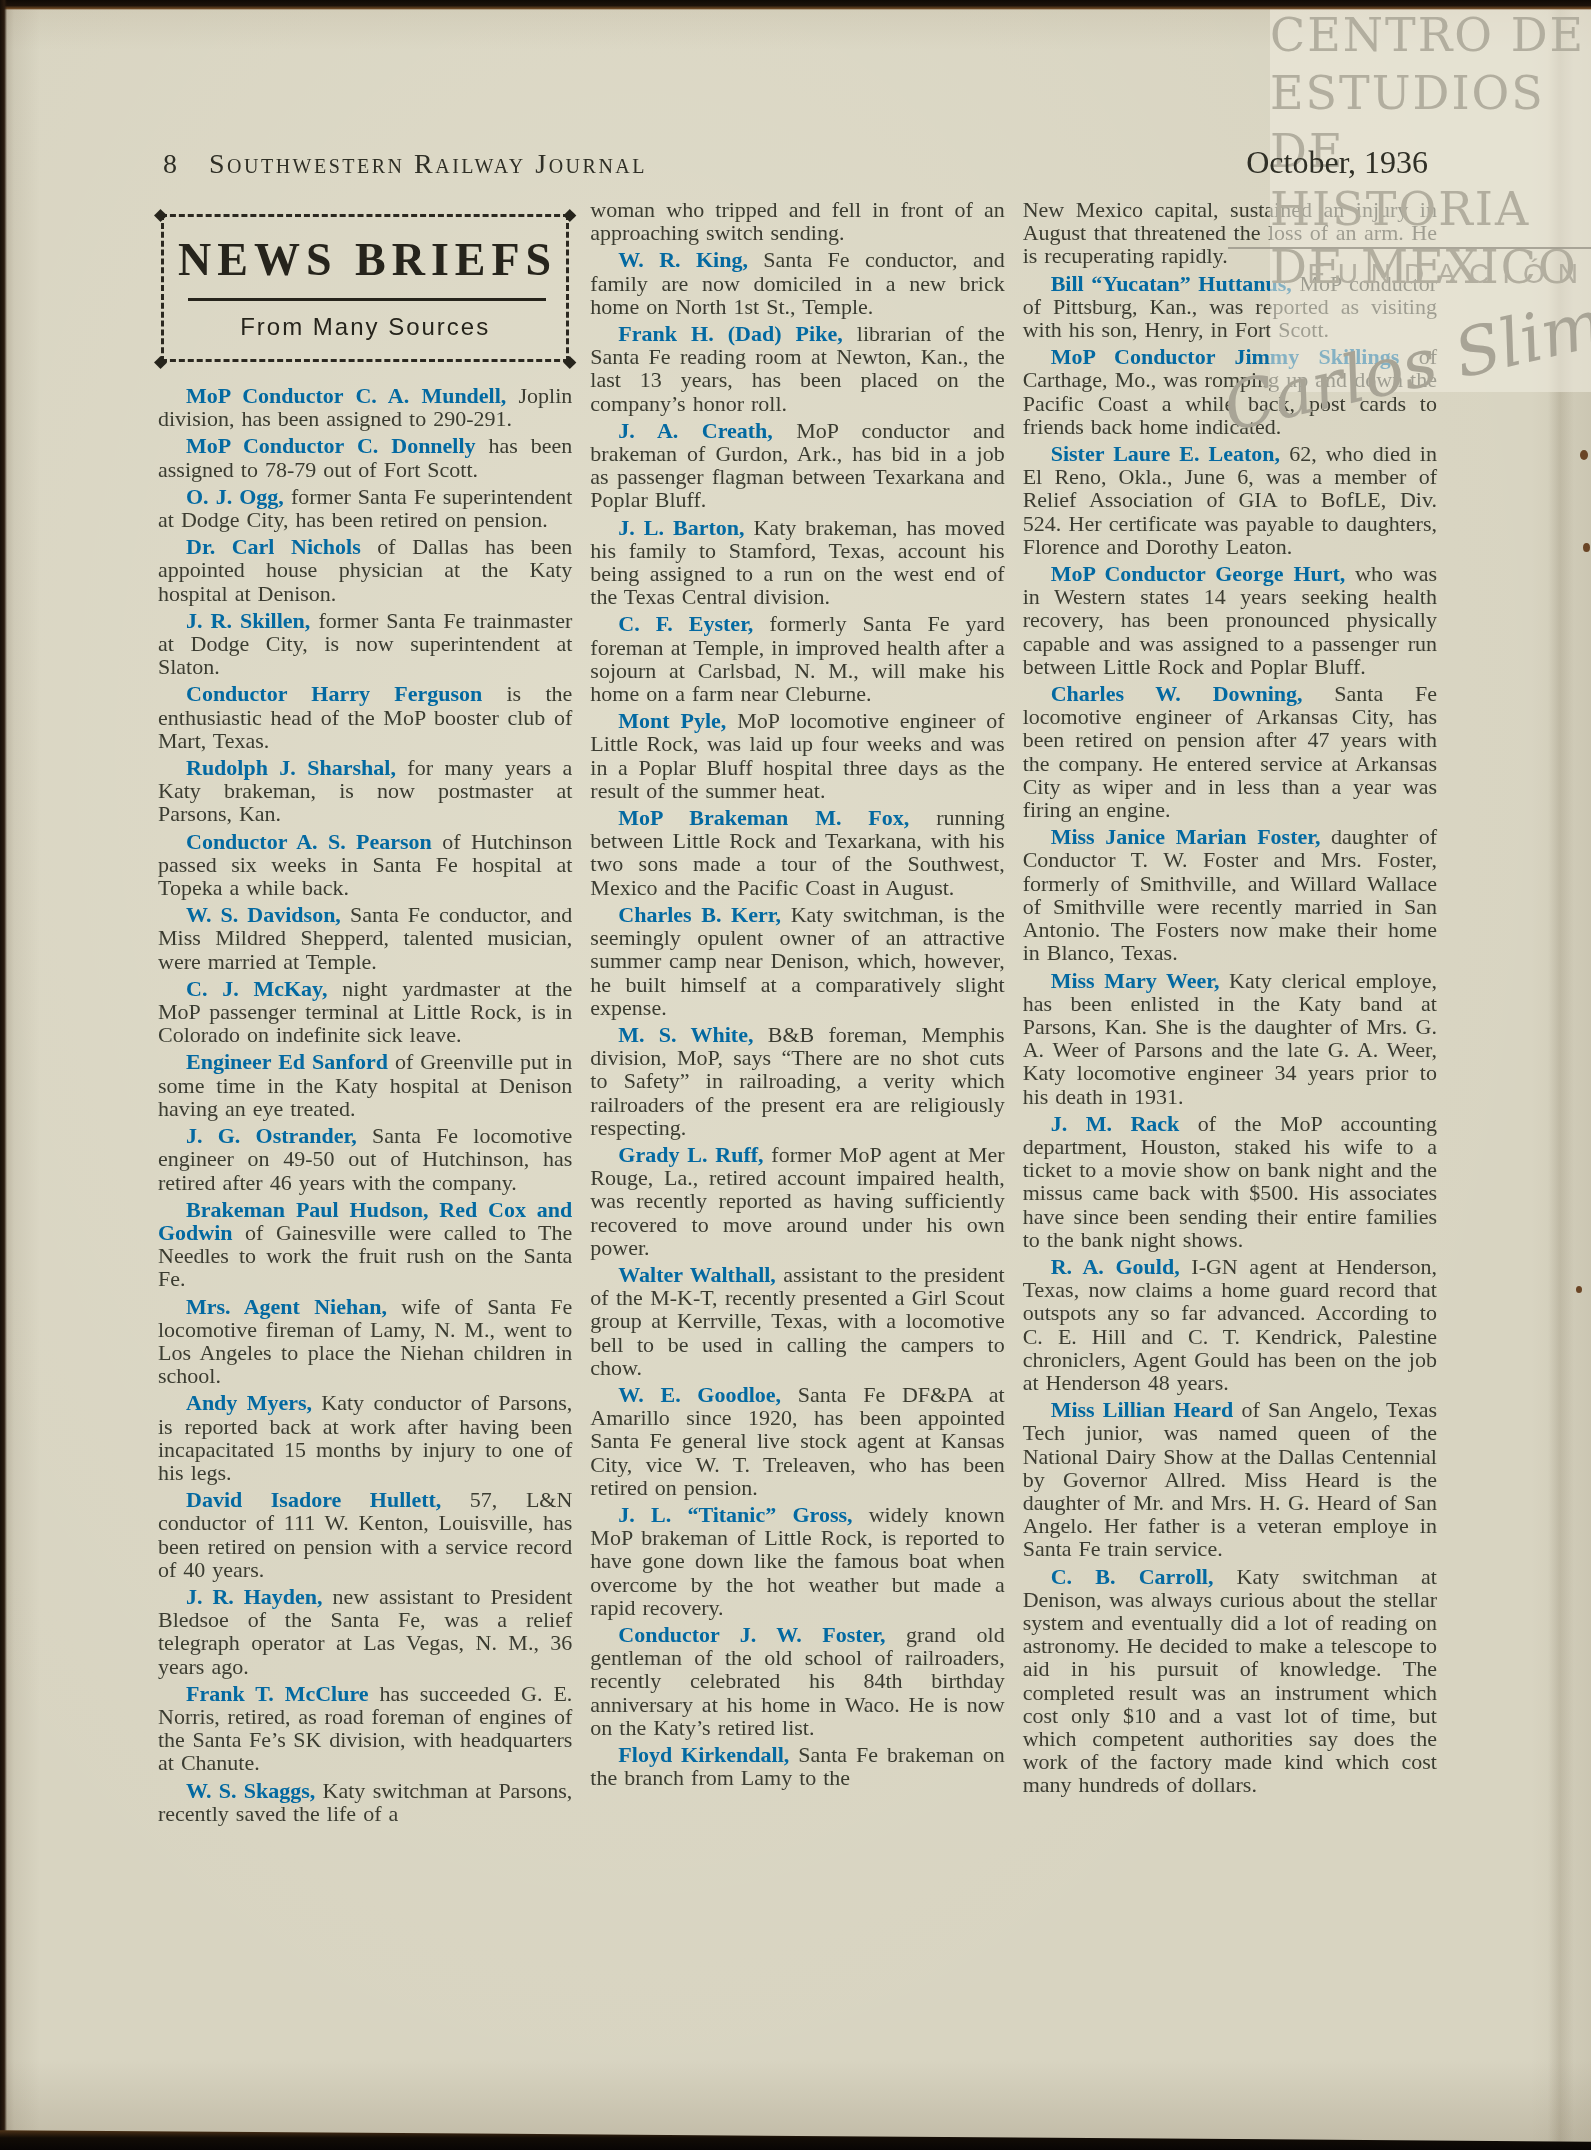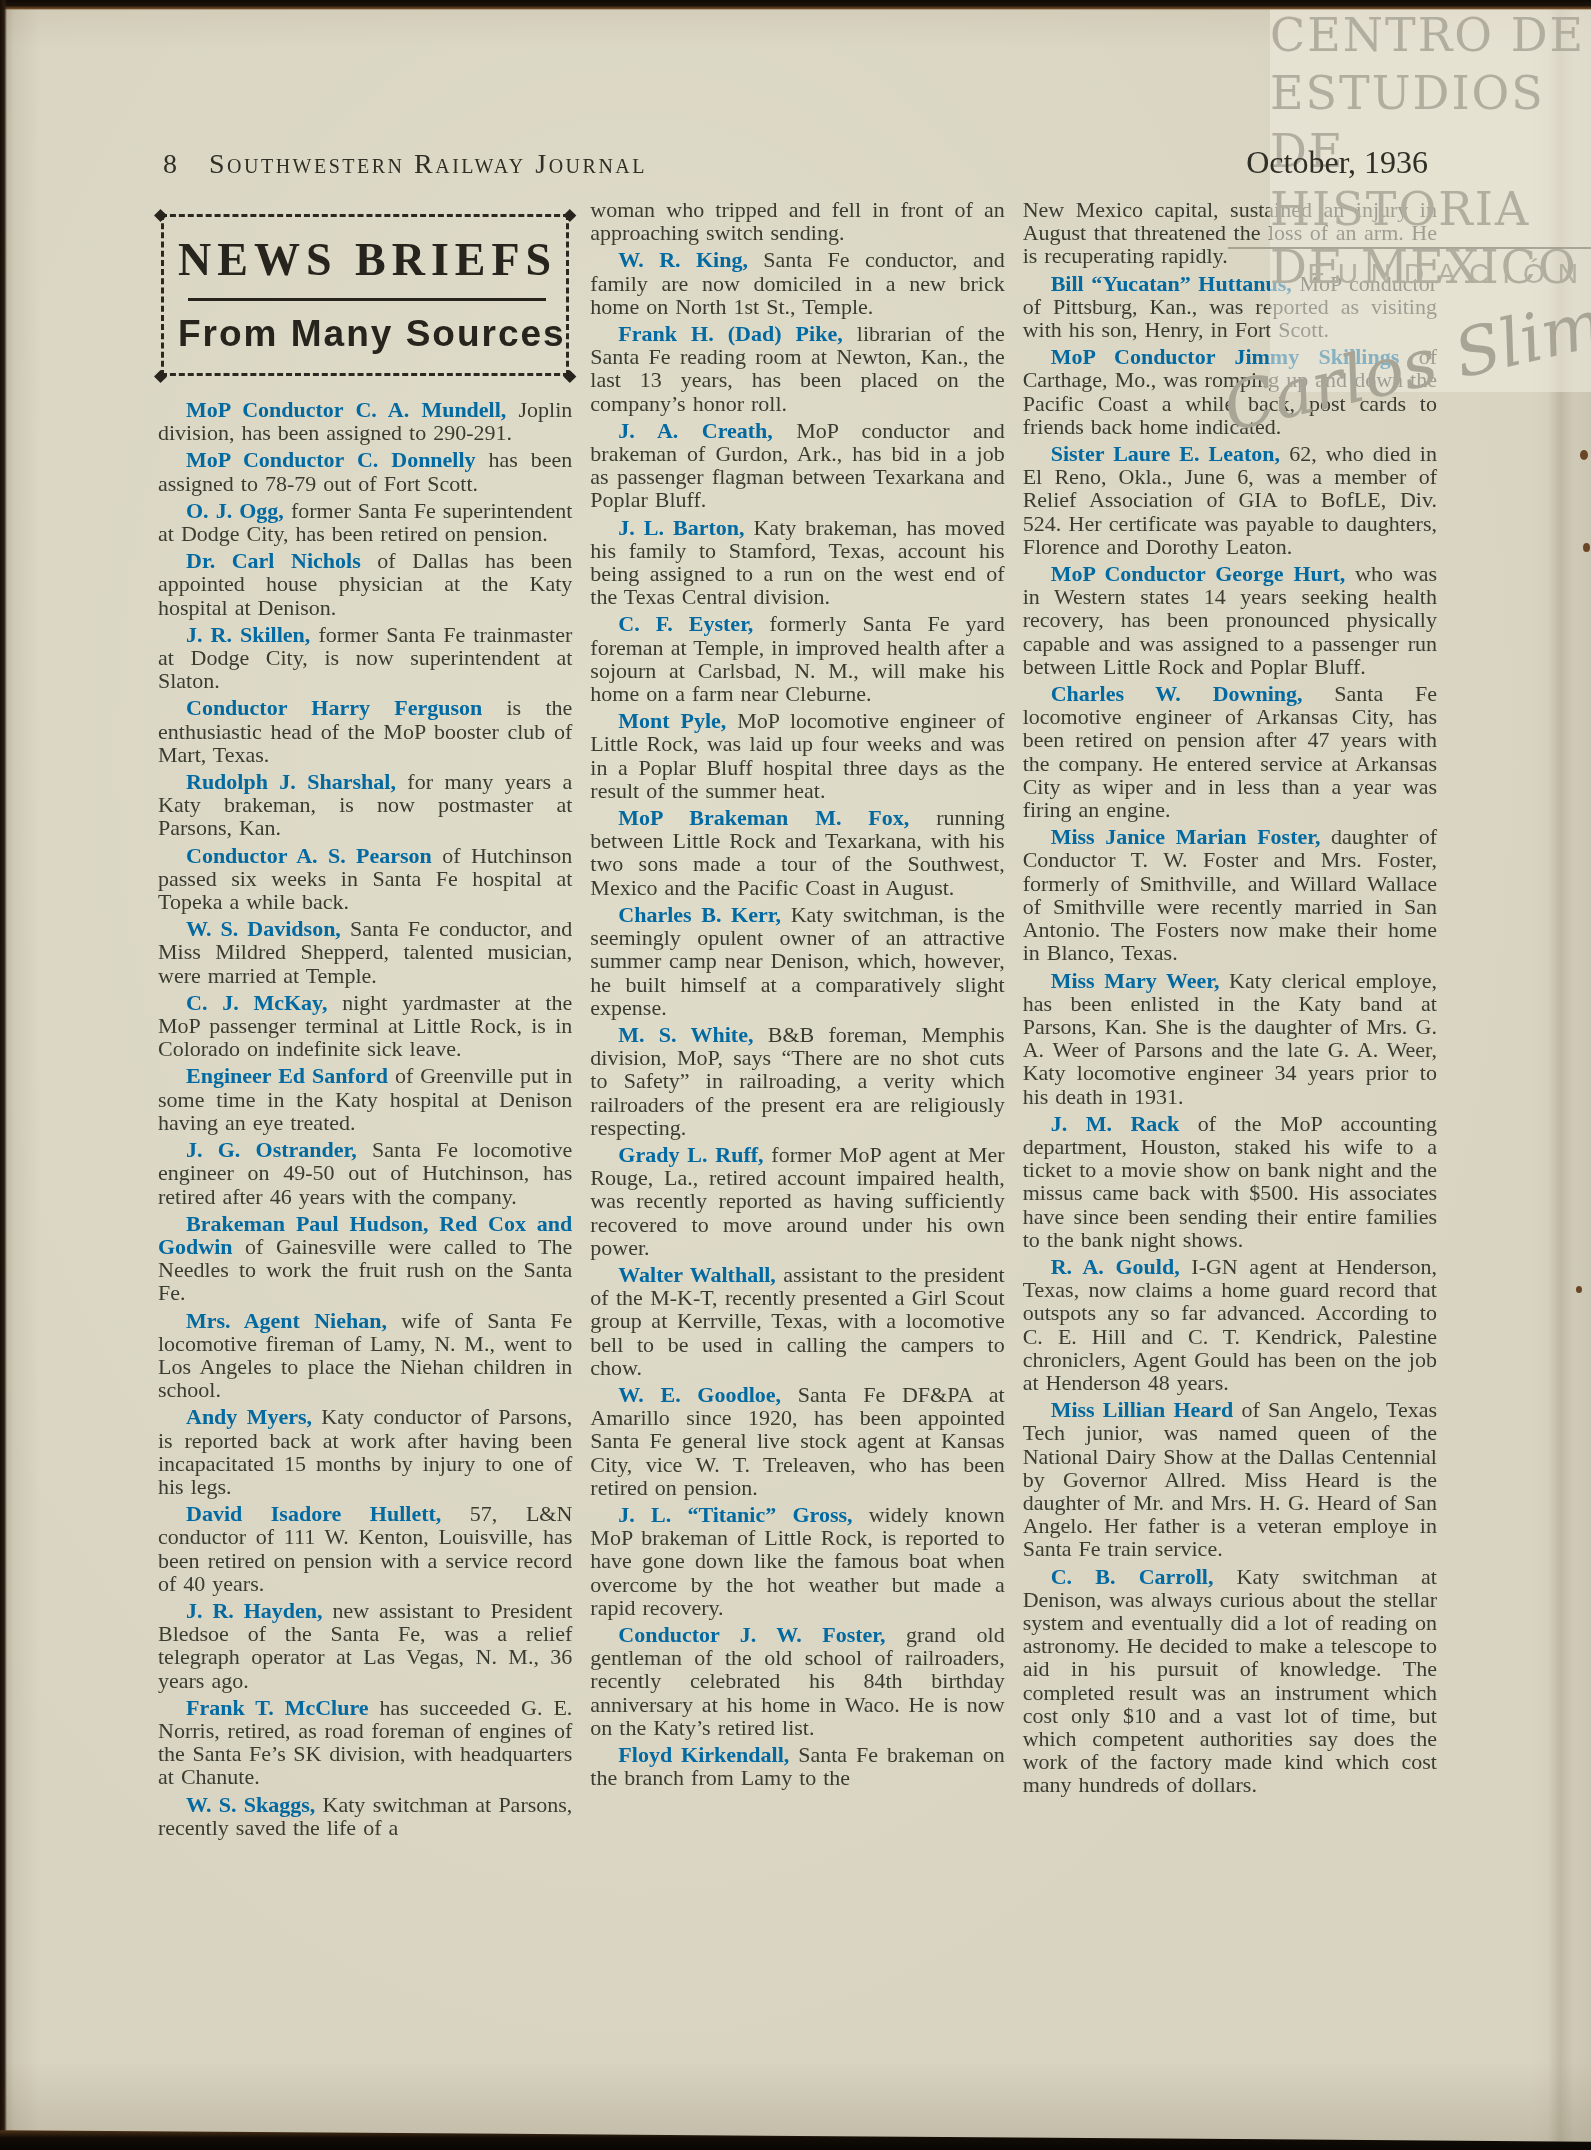--- a/index.html
+++ b/index.html
@@ -61,21 +61,21 @@
   .para.cont{text-indent:0;}
 
   
   .news-box{position:relative;margin:16px 3px 22px 3px;border:3px dashed #2b2820;
     padding:16px 14px 18px;text-align:center;color:#26241c;}
   .news-box .corner{position:absolute;font-size:17px;line-height:1;color:#26241c;}
   .c-tl{top:-11px;left:-10px;} .c-tr{top:-11px;right:-10px;}
   .c-bl{bottom:-11px;left:-10px;} .c-br{bottom:-11px;right:-10px;}
   .nb-title{font-size:46px;font-weight:700;letter-spacing:6px;white-space:nowrap;}
   .nb-rule{height:3px;background:#26241c;margin:12px 6px 12px 10px;}
-  .nb-sub{font-family:"Liberation Sans", sans-serif;font-size:37px;font-weight:700;
+  .nb-sub{font-family:"Liberation Sans", sans-serif;font-size:24px;font-weight:400;
     letter-spacing:2px;white-space:nowrap;}
 </style>
 </head>
 <body>
 
 <div class="page">
 
   <div class="edge-top"></div>
   <div class="edge-left"></div>
   <div class="edge-bottom"></div>

